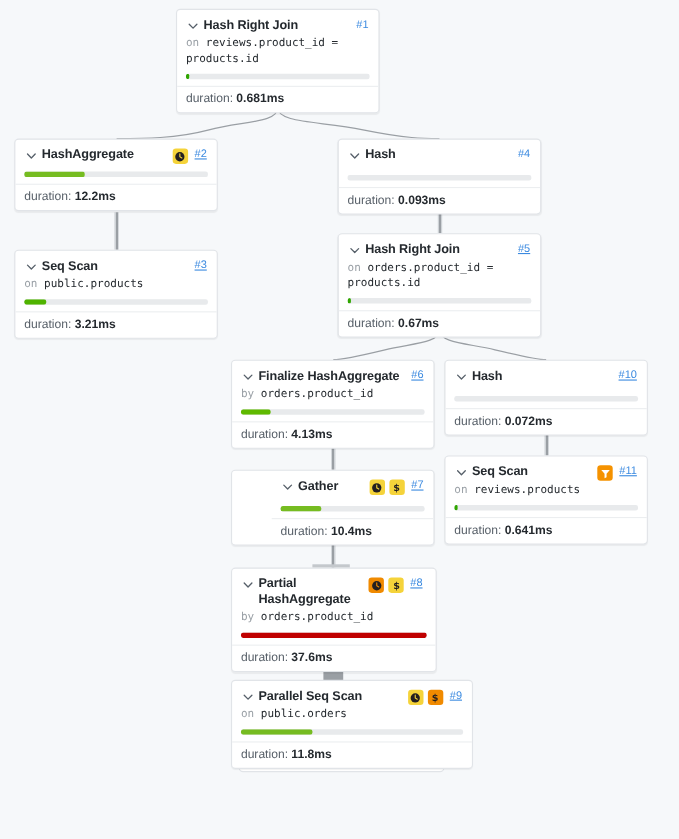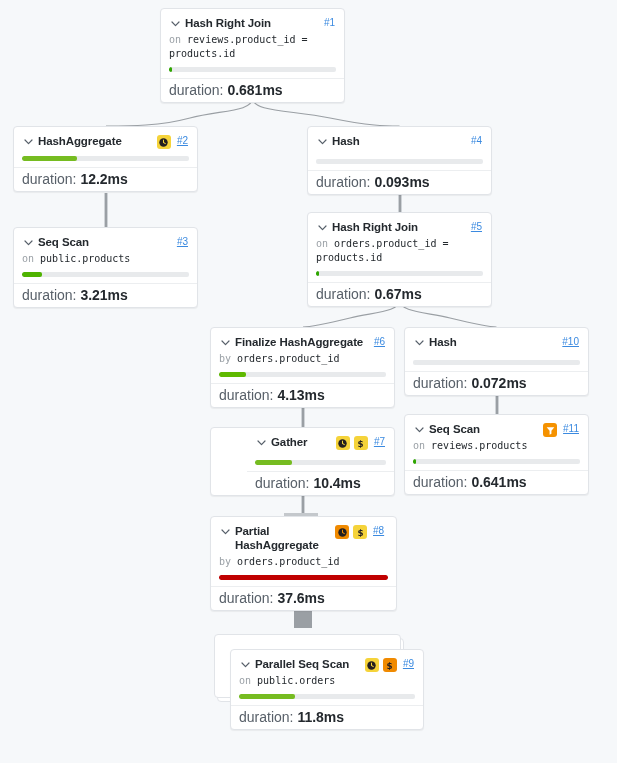--- a/index.html
+++ b/index.html
@@ -92,21 +92,21 @@
     height:5px;
     background:#e8eaec;
     border-radius:2px;
     overflow:hidden;
   }
   .bar-fill{height:5px;border-radius:2px;}
   .node-foot{
     border-top:1px solid #eceef0;
     margin-top:6px;
     padding:4px 8px 5px 8px;
-    font-size:14px;
+    font-size:11px;
     color:#586069;
     line-height:14px;
   }
   .node-foot b{color:#24292e;font-weight:bold;}
 
   .stack-shadow{
     position:absolute;
     background:#ffffff;
     border:1px solid #e1e4e8;
     border-radius:4px;
@@ -350,21 +350,21 @@
     </div>
     <div class="node-sub" style="padding-top:3px;"><span class="kw">by</span> <span>orders.product_id</span></div>
     <div class="bar-wrap" style="background: rgb(232, 234, 236);">
         <div class="bar-fill" style="width:100%;background:#c00000;"></div>
       </div>
     <div class="node-foot"><span>duration:</span> <b>37.6ms</b></div>
   </div>
 
   <div class="stack-shadow" style="left:217px;top:638px;width:185px;height:62px;"></div>
   <div class="stack-shadow" style="left:214px;top:634px;width:185px;height:62px;"></div>
-  <div class="node" style="left:210px;top:649px;width:194px;margin-left:20px;">
+  <div class="node" style="left:210px;top:618px;width:220px;">
     <div class="node-head">
       <span class="chev">
         <svg width="13" height="13" viewBox="0 0 13 13">
             <path d="M3 5 L6.5 8.6 L10 5" fill="none" stroke="#57606a" stroke-width="1.2" stroke-linecap="round" stroke-linejoin="round"></path>
           </svg>
       </span>
       <span class="node-title">Parallel Seq Scan</span>
       <span class="badges">
         <span class="badge badge-yellow">
           <svg width="11" height="11" viewBox="0 0 12 12">

